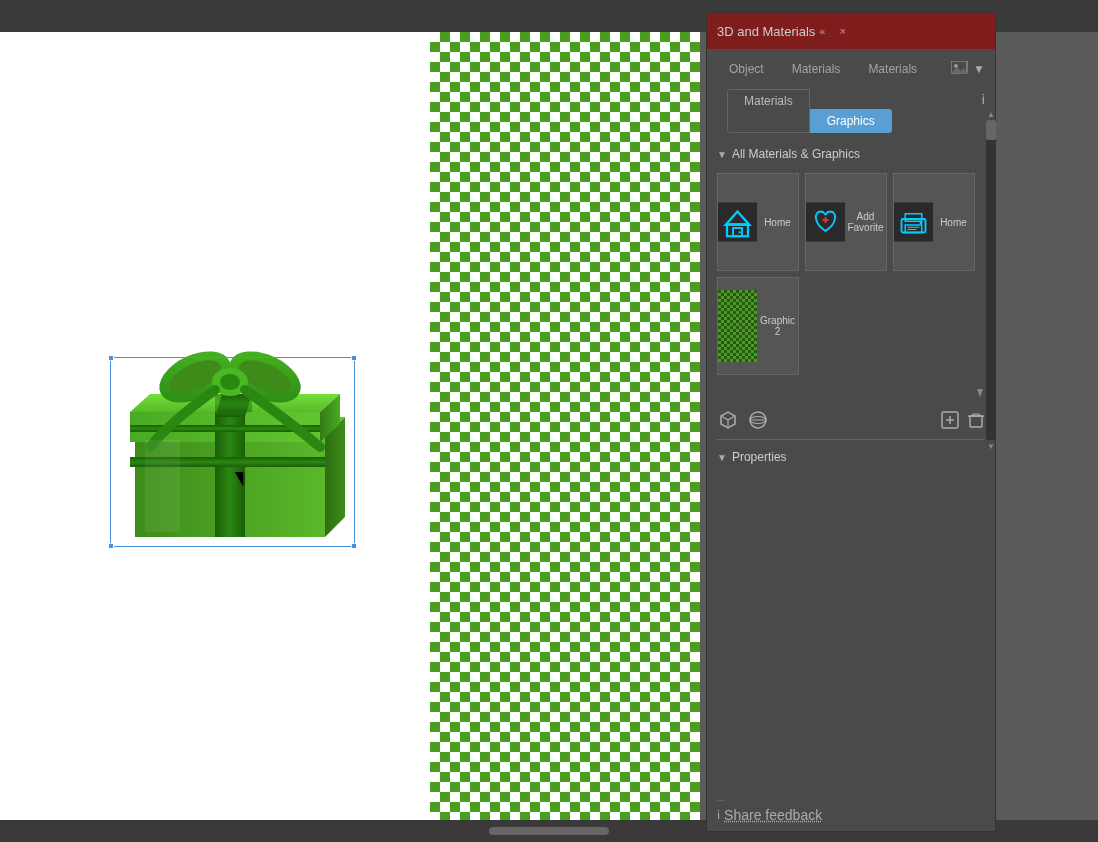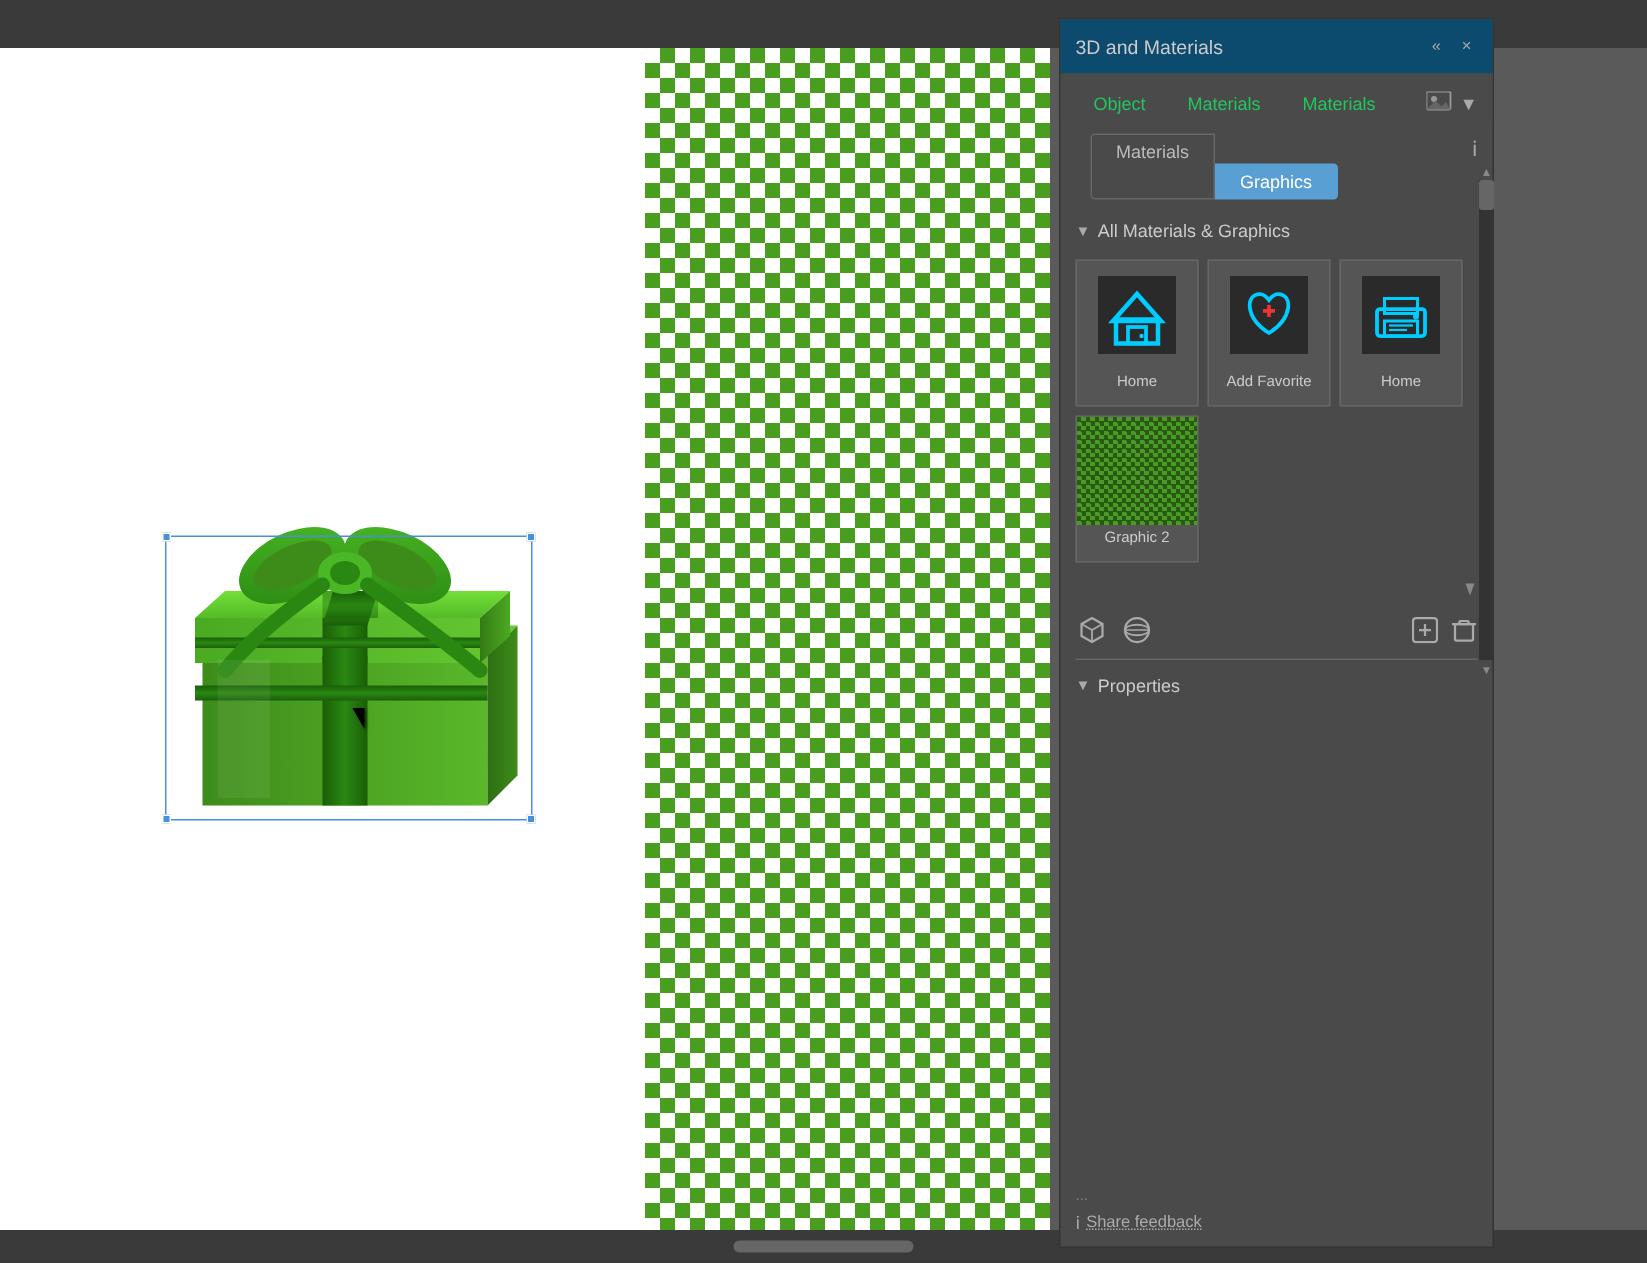--- a/index.html
+++ b/index.html
@@ -159,22 +159,22 @@
       background: #4a4a4a;
       border: 1px solid #333;
       z-index: 20;
       display: flex;
       flex-direction: column;
     }
 
     .panel-titlebar {
       display: flex;
       align-items: center;
-      justify-content: space-between;
-      background: #0c4a6e;
+      justify-content: flex-start;
+      background: #7f1d1d;
       padding: 6px 10px;
       height: 36px;
       flex-shrink: 0;
     }
 
     .panel-title {
       color: #cccccc;
       font-size: 13px;
       font-weight: 500;
     }
@@ -195,21 +195,21 @@
     
     .panel-tabs {
       display: flex;
       background: #4a4a4a;
       padding: 8px 10px 0 10px;
       gap: 4px;
       flex-shrink: 0;
     }
 
     .panel-tab {
-      color: #22c55e;
+      color: #a3a3a3;
       font-size: 12px;
       padding: 5px 12px;
       cursor: pointer;
       border-radius: 2px 2px 0 0;
     }
 
     
     .sub-tabs {
       display: flex;
       padding: 8px 10px;
@@ -264,21 +264,21 @@
       margin-bottom: 6px;
     }
 
     .grid-item {
       width: 82px;
       height: 98px;
       background: #555;
       border: 1px solid #666;
       cursor: pointer;
       display: flex;
-      flex-direction: column;
+      flex-direction: row;
       align-items: center;
       overflow: hidden;
     }
 
     .grid-item-thumb {
       width: 80px;
       height: 72px;
       overflow: hidden;
       display: flex;
       align-items: center;
@@ -338,21 +338,21 @@
       align-items: center;
       gap: 4px;
       cursor: pointer;
     }
     .share-feedback-icon {
       color: #aaa;
       font-size: 12px;
     }
     .share-feedback-text {
       color: #aaaaaa;
-      font-size: 11px;
+      font-size: 14px;
       text-decoration: underline;
       text-decoration-style: dotted;
     }
 
     
     .icon-home-svg {
       width: 52px;
       height: 52px;
     }
     .icon-favorite-svg {

